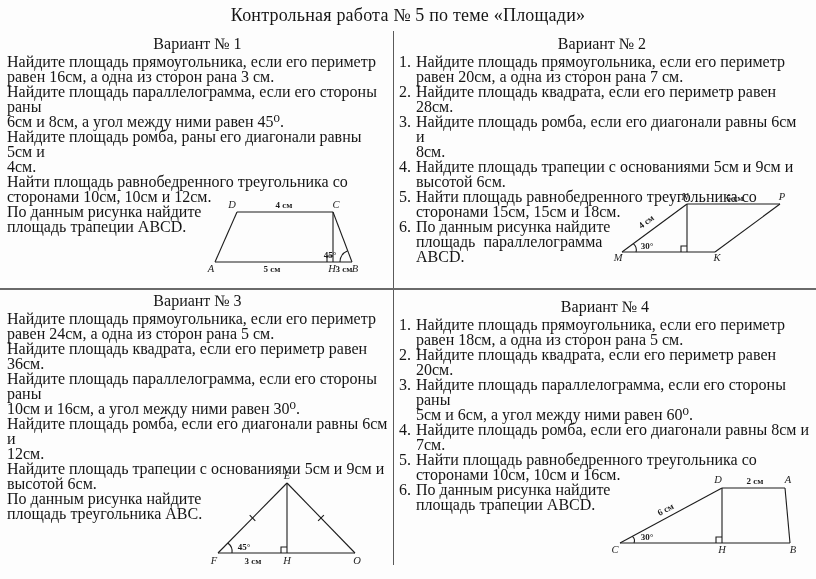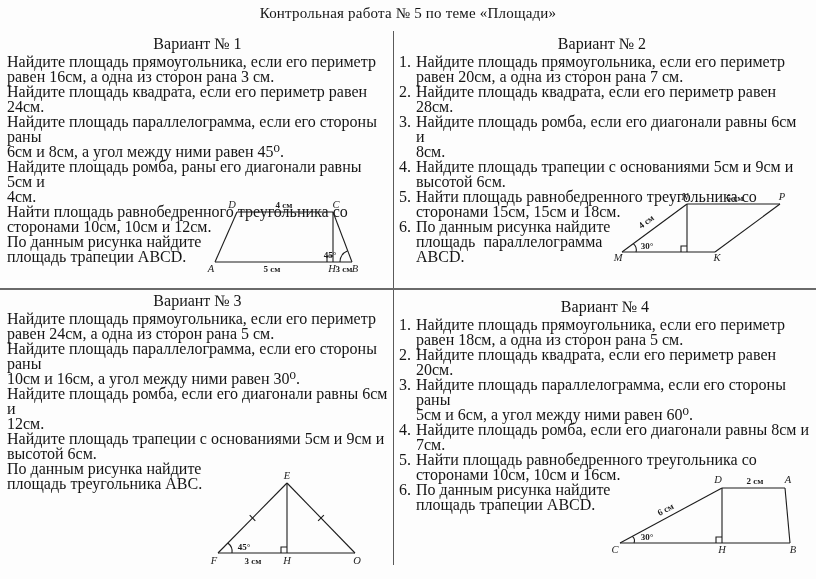--- a/index.html
+++ b/index.html
@@ -3,21 +3,21 @@
 <meta charset="utf-8">
 <style>
   html,body{margin:0;padding:0;}
   body{
     width:816px;height:579px;position:relative;overflow:hidden;
     background:#fdfdfd;color:#151515;
     font-family:"Liberation Serif","DejaVu Serif",serif;
   }
   .title{
     position:absolute;top:5px;left:0;width:816px;text-align:center;
-    font-size:15px;letter-spacing:.2px;
+    font-size:18px;letter-spacing:.2px;
   }
   .divider-v{position:absolute;left:393px;top:31px;width:1px;height:534px;background:#5a5a5a;}
   .divider-h{position:absolute;left:0;top:288px;width:816px;height:2px;background:#6a6a6a;}
   .cell{position:absolute;box-sizing:border-box;}
   .cell-v1{left:0;top:31px;width:393px;height:257px;padding:2px 5px 0 7px;}
   .cell-v2{left:394px;top:31px;width:422px;height:257px;padding:2px 11px 0 5px;}
   .cell-v3{left:0;top:284px;width:393px;height:289px;padding:6px 5px 0 7px;}
   .cell-v4{left:394px;top:290px;width:422px;height:289px;padding:6px 5px 0 5px;}
   .vh{text-align:center;font-size:16px;line-height:21px;}
   .item{display:flex;font-size:16px;line-height:15px;}
@@ -41,23 +41,20 @@
 <div class="divider-v"></div>
 <div class="divider-h"></div>
 
 <div class="cell cell-v1">
   <div class="vh">Вариант № 1</div>
   <div class="item unnum">
       <span class="text">Найдите площадь прямоугольника, если его периметр
 равен 16см, а одна из сторон рана 3 см.</span>
     </div>
   <div class="item unnum">
-      <span class="text">Найдите площадь квадрата, если его периметр равен 24см.</span>
-    </div>
-  <div class="item unnum">
       <span class="text">Найдите площадь параллелограмма, если его стороны раны
 6см и 8см, а угол между ними равен 45⁰.</span>
     </div>
   <div class="item unnum">
       <span class="text">Найдите площадь ромба, раны его диагонали равны 5см и
 4см.</span>
     </div>
   <div class="item unnum">
       <span class="text">Найти площадь равнобедренного треугольника со
 сторонами 10см, 10см и 12см.</span>
@@ -100,20 +97,23 @@
 площадь  параллелограмма
 ABCD.</span>
     </div>
 </div>
 
 <div class="cell cell-v3">
   <div class="vh">Вариант № 3</div>
   <div class="item unnum">
       <span class="text">Найдите площадь прямоугольника, если его периметр
 равен 24см, а одна из сторон рана 5 см.</span>
+    </div>
+  <div class="item unnum">
+      <span class="text">Найдите площадь квадрата, если его периметр равен 36см.</span>
     </div>
   <div class="item unnum">
       <span class="text">Найдите площадь параллелограмма, если его стороны раны
 10см и 16см, а угол между ними равен 30⁰.</span>
     </div>
   <div class="item unnum">
       <span class="text">Найдите площадь ромба, если его диагонали равны 6см и
 12см.</span>
     </div>
   <div class="item unnum">

